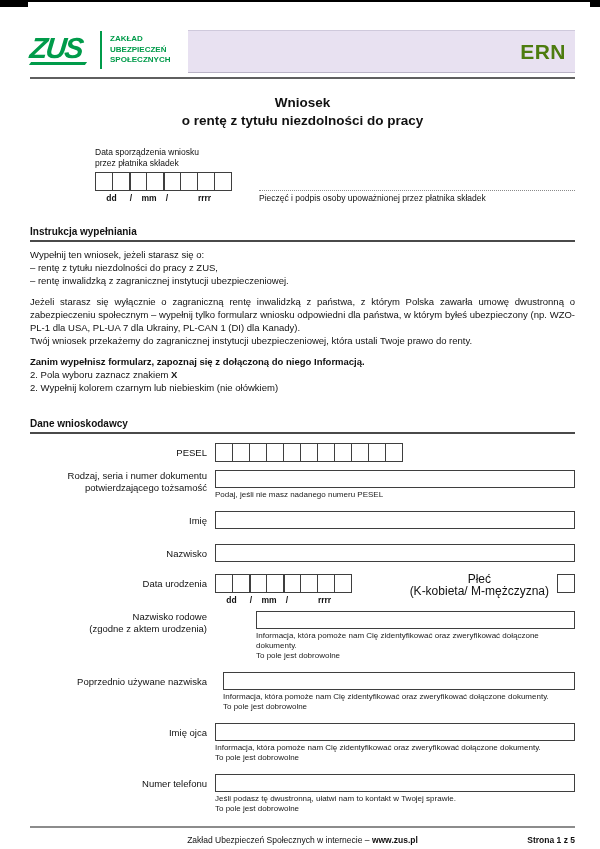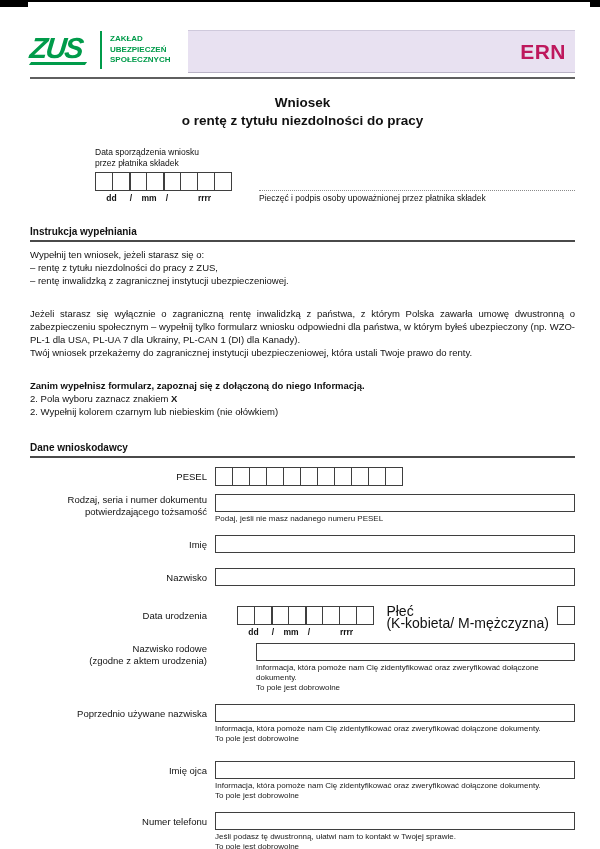--- a/index.html
+++ b/index.html
@@ -15,21 +15,21 @@
   .content { padding:27px 25px 0 30px; }
 
   
   .logo-row { display:flex; align-items:stretch; height:46px; }
   .zus-logo { width:64px; display:flex; flex-direction:column; justify-content:center; }
   .zus-word { font-style:italic; font-weight:800; font-size:29px; line-height:26px; color:#009b4a; transform:skewX(-6deg); letter-spacing:-2px; }
   .zus-underline { height:3px; width:56px; background:#009b4a; margin-top:1px; transform:skewX(-35deg); }
   .logo-divider { width:2px; background:#009b4a; margin:4px 8px 4px 6px; }
   .org-name { display:flex; flex-direction:column; justify-content:center; font-size:8px; font-weight:bold; line-height:10.5px; color:#009b4a; width:78px; }
   .band { flex:1; background:#e8e1f1; border-top:1px solid #cfc9dc; border-bottom:1px solid #b9b3c6; display:flex; align-items:center; justify-content:flex-end; padding-right:9px; margin:3px 0 0 0; }
-  .band-code { font-size:21px; font-weight:bold; color:#be185d; letter-spacing:0.5px; }
+  .band-code { font-size:21px; font-weight:bold; color:#4d7c0f; letter-spacing:0.5px; }
   .header-rule { height:2px; background:#5f5f5f; margin-top:4px; }
 
   
   .title { text-align:center; margin-top:15px; font-weight:bold; font-size:13.5px; line-height:18px; }
 
   
   .date-row { display:flex; margin-top:17px; }
   .date-left { margin-left:65px; }
   .date-label { font-size:8.5px; line-height:11px; color:#111; }
   .cells { display:flex; margin-top:3px; }
@@ -42,34 +42,34 @@
   .dmy .c2 { width:30px; text-align:center; }
   .dmy .c3 { width:69px; text-align:center; }
   .stamp { flex:1; margin-left:20px; margin-top:43px; }
   .stamp-line { border-top:1px dotted #8a8a8a; }
   .stamp-caption { font-size:8.5px; line-height:11px; margin-top:2px; color:#111; }
 
   
   .section-head { font-size:10px; font-weight:bold; padding-bottom:3px; border-bottom:2px solid #4a4a4a; }
   .instr { margin-top:22px; }
   .body-text { font-size:9.5px; line-height:13px; color:#111; }
-  .mt6 { margin-top:6px; } .mt8 { margin-top:20px; }
+  .mt6 { margin-top:6px; } .mt8 { margin-top:8px; }
   .just { text-align:justify; }
   .bold-note { font-weight:bold; }
 
   
   .applicant { margin-top:24px; }
   .frow { display:flex; align-items:flex-start; }
   .flabel { width:185px; text-align:right; padding-right:8px; font-size:9.5px; line-height:11.5px; color:#111; }
   .ffield { flex:1; }
   .input { height:18px; border:1px solid #3f3f3f; background:#fff; }
   .hint { font-size:8px; line-height:10px; color:#1a1a1a; margin-top:2px; }
   .pt4 { padding-top:4px; }
   .sex-group { margin-left:auto; display:flex; align-items:flex-start; }
-  .sex-label { font-size:14px; line-height:11.5px; text-align:left; padding-right:8px; }
+  .sex-label { font-size:12px; line-height:11.5px; text-align:center; padding-right:8px; }
   .sex-box { width:18px; height:19px; border:1px solid #3f3f3f; background:#fff; }
 
   
   .footer { margin-top:12px; }
   .footer-rule { height:2px; background:#8c8c8c; }
   .footer-line { position:relative; margin-top:7px; font-size:8.5px; }
   .footer-center { text-align:center; }
   .footer-page { position:absolute; right:0; top:0; font-weight:bold; }
 </style>
 </head>
@@ -184,21 +184,21 @@
         </div>
       </div>
 
       <div class="frow" style="margin-top:15px;">
         <div class="flabel pt4">Nazwisko</div>
         <div class="ffield">
           <div class="input"></div>
         </div>
       </div>
 
-      <div class="frow" style="margin-top:20px;gap:22px;">
+      <div class="frow" style="margin-top:12px;">
         <div class="flabel pt4">Data urodzenia</div>
         <div class="ffield" style="display:flex;">
           <div>
             <div class="cells date-cells" style="margin-top:0;">
                 <div class="cell"></div>
                 <div class="cell"></div>
                 <div class="cell"></div>
                 <div class="cell"></div>
                 <div class="cell"></div>
                 <div class="cell"></div>
@@ -230,32 +230,32 @@
         </div>
         <div class="ffield">
           <div class="input"></div>
           <div class="hint">
             <div>Informacja, która pomoże nam Cię zidentyfikować oraz zweryfikować dołączone dokumenty.</div>
             <div>To pole jest dobrowolne</div>
           </div>
         </div>
       </div>
 
+      <div class="frow" style="margin-top:11px;gap:8px;">
+        <div class="flabel pt4">Poprzednio używane nazwiska</div>
+        <div class="ffield">
+          <div class="input"></div>
+          <div class="hint">
+            <div>Informacja, która pomoże nam Cię zidentyfikować oraz zweryfikować dołączone dokumenty.</div>
+            <div>To pole jest dobrowolne</div>
+          </div>
+        </div>
+      </div>
+
       <div class="frow" style="margin-top:11px;">
-        <div class="flabel pt4">Poprzednio używane nazwiska</div>
-        <div class="ffield">
-          <div class="input"></div>
-          <div class="hint">
-            <div>Informacja, która pomoże nam Cię zidentyfikować oraz zweryfikować dołączone dokumenty.</div>
-            <div>To pole jest dobrowolne</div>
-          </div>
-        </div>
-      </div>
-
-      <div class="frow" style="margin-top:17px;">
         <div class="flabel pt4">Imię ojca</div>
         <div class="ffield">
           <div class="input"></div>
           <div class="hint">
             <div>Informacja, która pomoże nam Cię zidentyfikować oraz zweryfikować dołączone dokumenty.</div>
             <div>To pole jest dobrowolne</div>
           </div>
         </div>
       </div>
 

